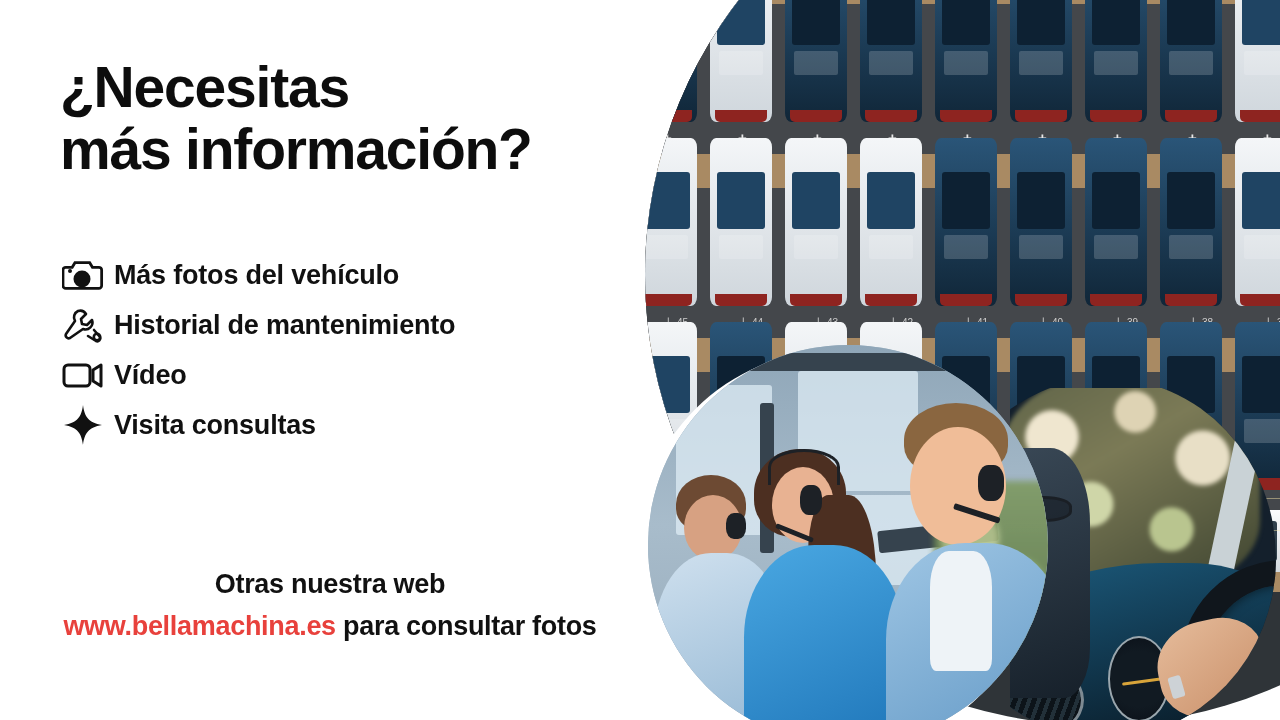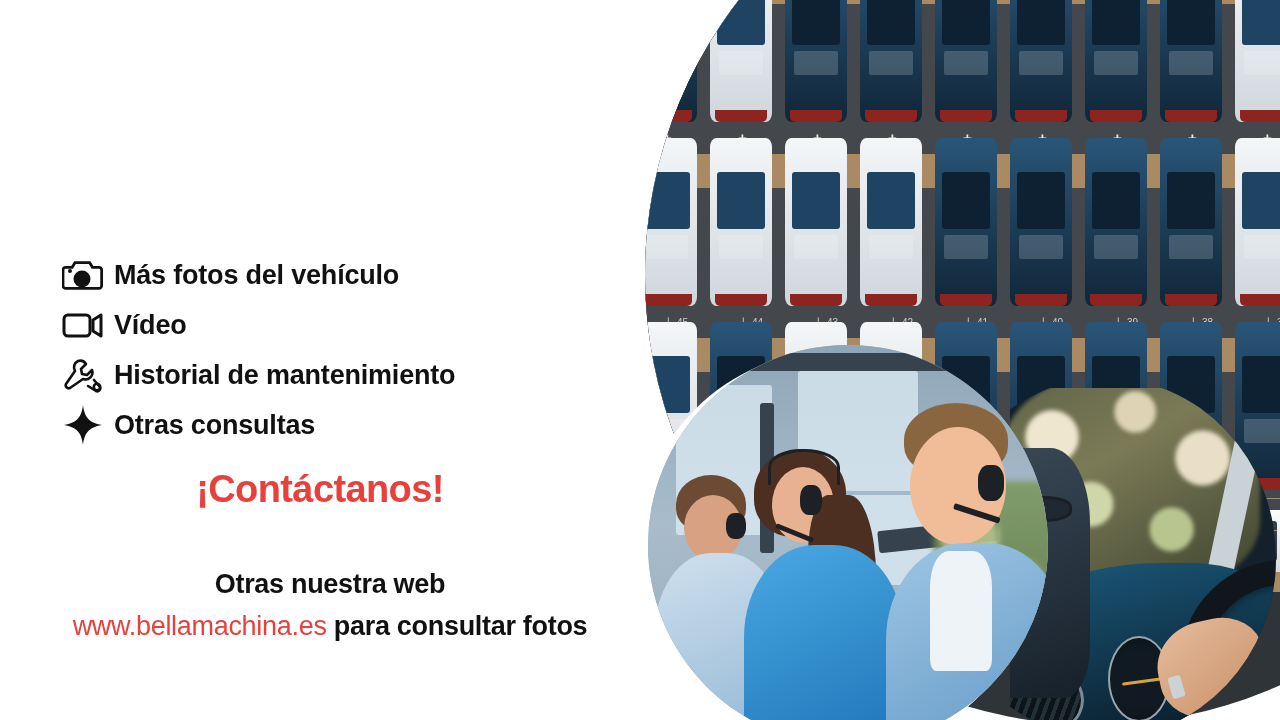--- a/index.html
+++ b/index.html
@@ -29,21 +29,21 @@
   .cta {
     position:absolute; left:0; top:468px; width:640px;
     text-align:center; font-size:38px; font-weight:bold;
     letter-spacing:-0.6px;
   }
   .webblock {
     position:absolute; left:0; top:563px; width:660px;
     text-align:center; font-size:27px; line-height:42px;
     font-weight:bold; color:#111111; letter-spacing:-0.3px;
   }
-  .weburl { font-weight:normal; }
+  .weburl { font-weight:bold; }
 
   
   
   .photo-carlot {
     position:absolute; left:645px; top:-175px;
     width:900px; height:900px;
     border-radius:50%;
     overflow:hidden;
     background:#2f3438;
   }
@@ -374,70 +374,69 @@
     <div class="person">
       <div class="hair" style="left:256px;top:58px;width:104px;height:74px;background:#8a6640;"></div>
       <div class="head" style="left:262px;top:82px;width:96px;height:118px;background:#f0bd98;"></div>
       <div class="headset-cup" style="left:330px;top:120px;width:26px;height:36px;"></div>
       <div class="headset-mic" style="left:306px;top:158px;width:48px;height:6px;transform:rotate(18deg);"></div>
       <div class="torso" style="left:238px;top:198px;width:180px;height:220px;background:linear-gradient(150deg,#9fc6e4,#5f96c4);"></div>
       <div style="position:absolute;left:282px;top:206px;width:62px;height:120px;background:#eef3f7;border-radius:30% 30% 10% 10%;"></div>
     </div>
   </div>
 
+  <div class="headline">¿Necesitas
+más información?</div>
 
   <div class="bullets">
 
     <div class="bullet">
       <span class="bicon">
         <svg width="42" height="34" viewBox="0 0 42 34">
           <path d="M3 9h7l3-5h16l3 5h7a3 3 0 0 1 3 3v17a3 3 0 0 1-3 3H3a3 3 0 0 1-3-3V12a3 3 0 0 1 3-3z" fill="none" stroke="#111" stroke-width="3" transform="translate(1,1) scale(0.92)"></path>
           <circle cx="20" cy="21" r="8.5" fill="#111"></circle>
           <circle cx="8" cy="13" r="2" fill="#111"></circle>
         </svg>
       </span>
       <span class="blabel">Más fotos del vehículo</span>
-    </div>
-
-    <div class="bullet">
-      <span class="bicon">
-        <svg width="42" height="32" viewBox="0 0 42 32">
-          <rect x="2" y="6" width="26" height="21" rx="4" fill="none" stroke="#111" stroke-width="3"></rect>
-          <path d="M31 11l8-5v21l-8-5z" fill="none" stroke="#111" stroke-width="3" stroke-linejoin="round"></path>
-        </svg>
-      </span>
-      <span class="blabel">Vídeo</span>
     </div>
 
     <div class="bullet">
       <span class="bicon">
         <svg width="42" height="38" viewBox="0 0 42 38">
           <g fill="none" stroke="#111" stroke-width="2.6" stroke-linecap="round" stroke-linejoin="round">
             <path d="M16 5a7 7 0 0 0-3 10l-9 13a3 3 0 0 0 4 4l13-9a7 7 0 0 0 9-9l-5 5-5-1-1-5 5-5a7 7 0 0 0-8-3z"></path>
             <path d="M26 30l8 5a3 3 0 0 0 4-4l-6-7"></path>
             <circle cx="35" cy="31" r="3.2"></circle>
           </g>
         </svg>
       </span>
       <span class="blabel">Historial de mantenimiento</span>
     </div>
 
     <div class="bullet">
       <span class="bicon">
+        <svg width="42" height="32" viewBox="0 0 42 32">
+          <rect x="2" y="6" width="26" height="21" rx="4" fill="none" stroke="#111" stroke-width="3"></rect>
+          <path d="M31 11l8-5v21l-8-5z" fill="none" stroke="#111" stroke-width="3" stroke-linejoin="round"></path>
+        </svg>
+      </span>
+      <span class="blabel">Vídeo</span>
+    </div>
+
+    <div class="bullet">
+      <span class="bicon">
         <svg width="38" height="40" viewBox="0 0 38 40">
           <path d="M19 0c1.6 12 5.4 17.5 19 20-13.6 2.5-17.4 8-19 20-1.6-12-5.4-17.5-19-20C13.6 17.5 17.4 12 19 0z" fill="#111"></path>
         </svg>
       </span>
-      <span class="blabel">Otras consultas</span>
+      <span class="blabel">Visita consultas</span>
     </div>
   </div>
 
-  <div class="cta">
-    <span style="color:#e8413c;">¡Contáctanos!</span>
-  </div>
 
   <div class="webblock">
     <div>Otras nuestra web</div>
     <div>
       <span class="weburl" style="color:#e8413c;">www.bellamachina.es</span><span> para consultar fotos</span>
     </div>
   </div>
 
 </div>
 

